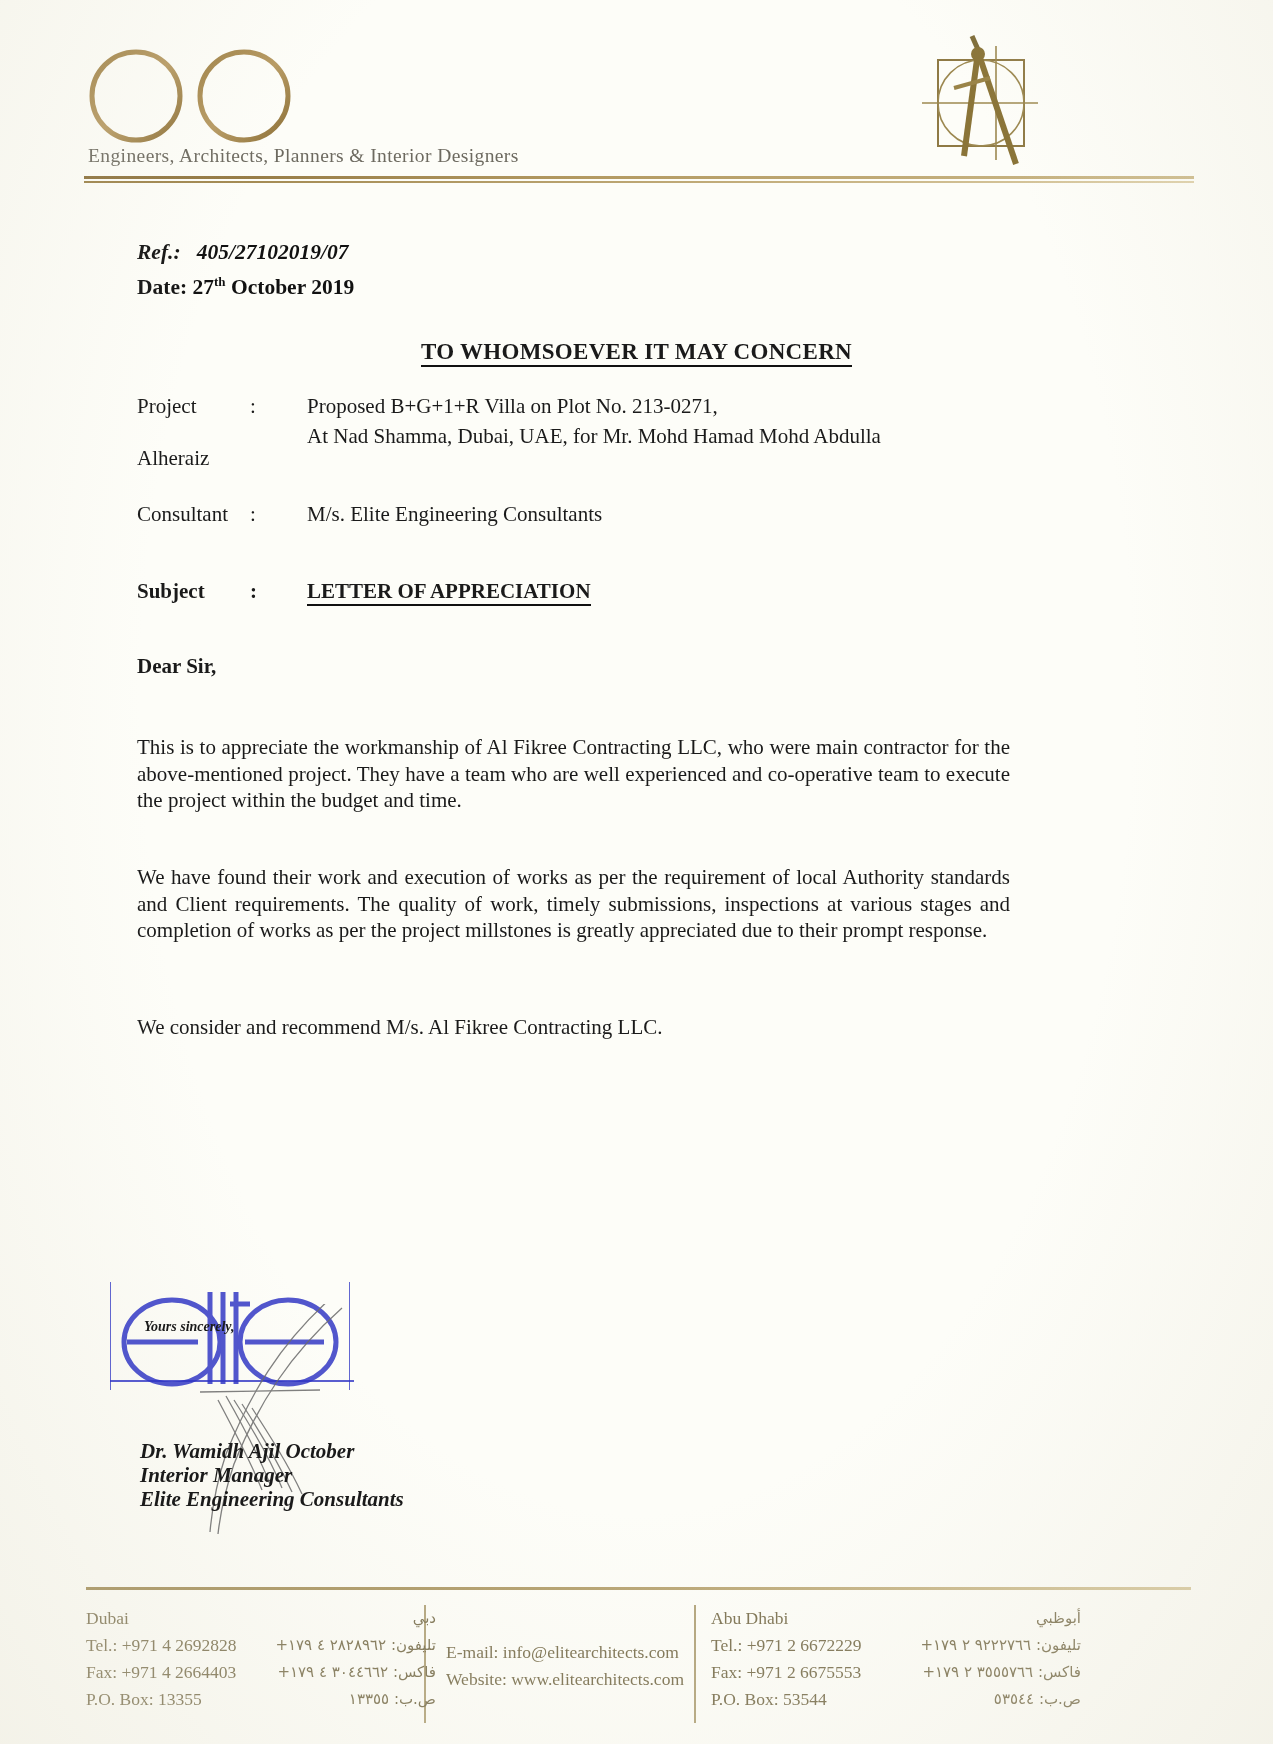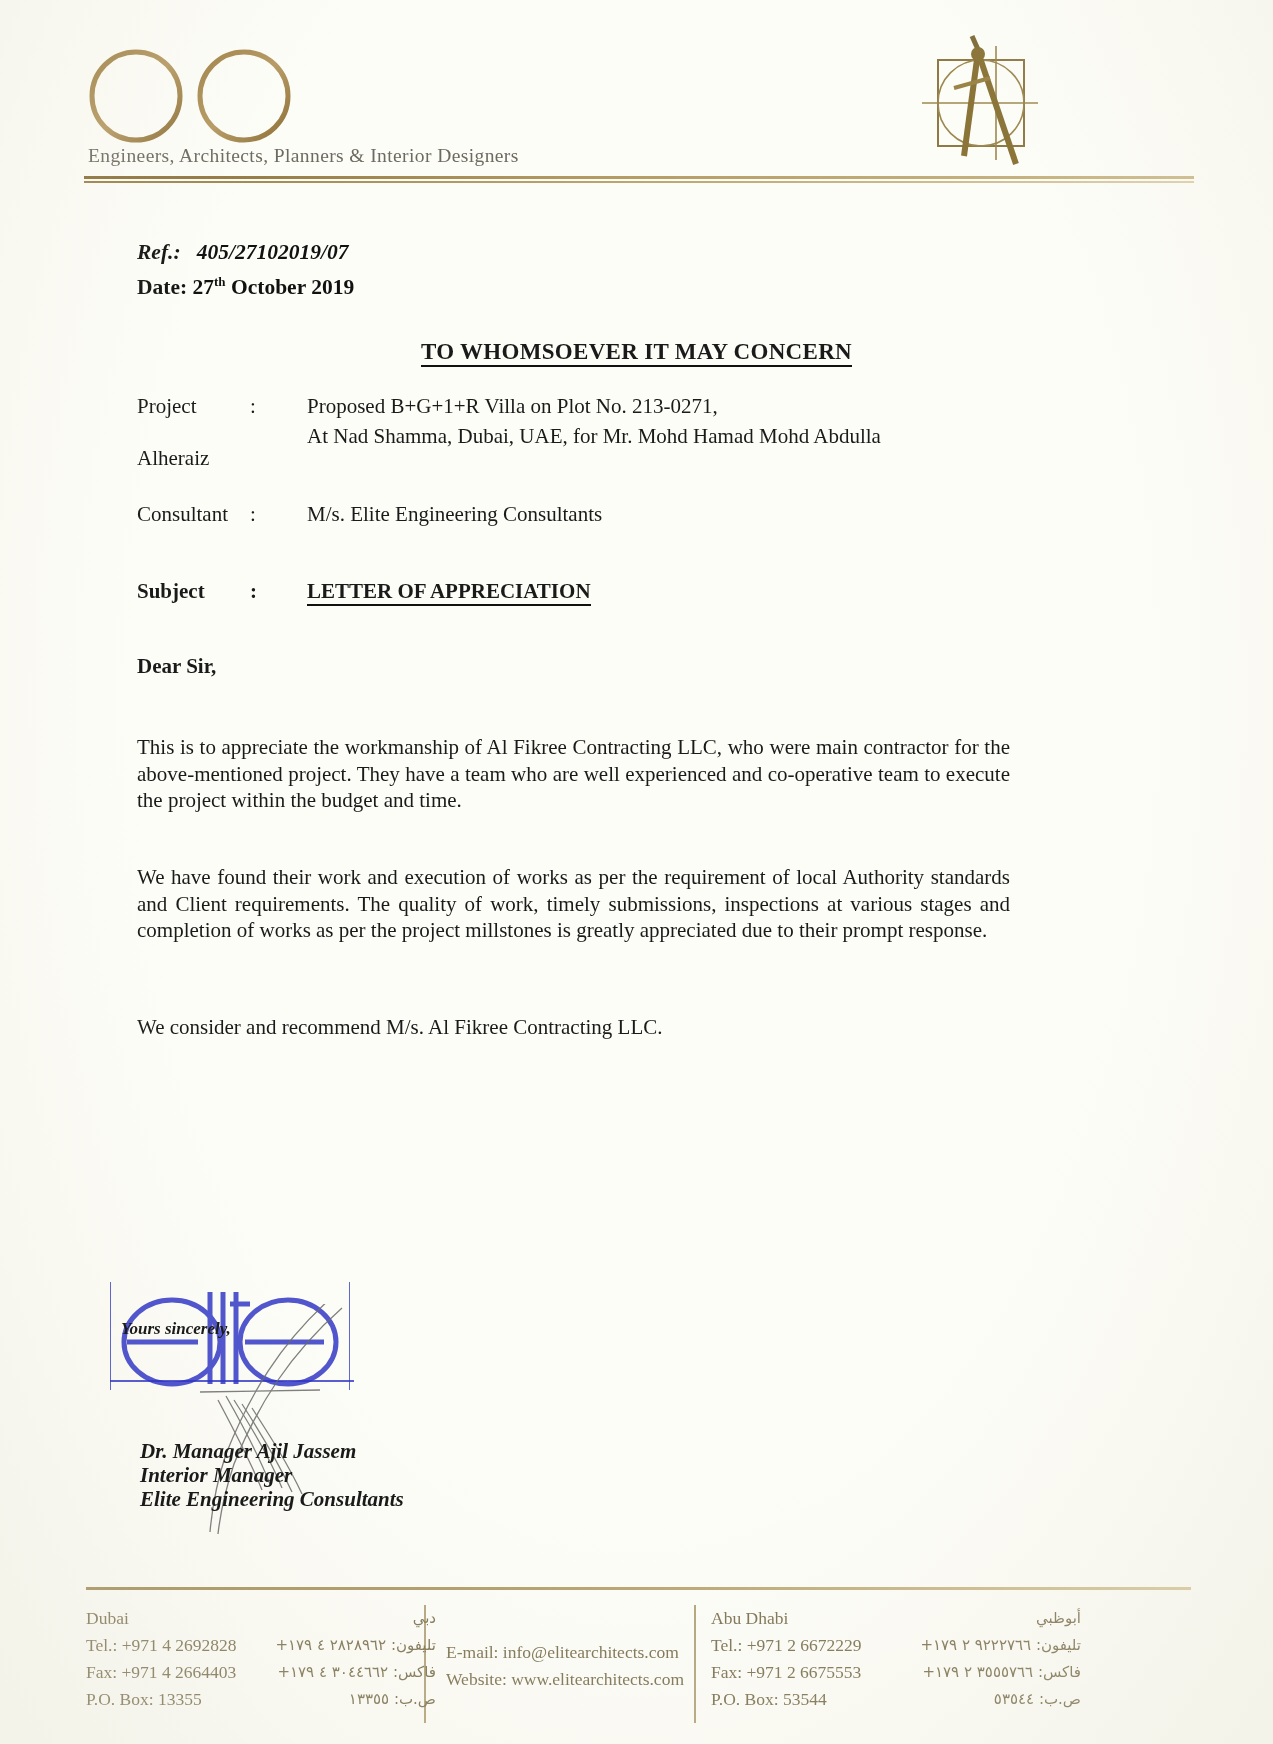--- a/index.html
+++ b/index.html
@@ -179,25 +179,25 @@
   
   .sig-area {
     position: absolute;
     left: 110px;
     top: 1088px;
     width: 520px;
     height: 250px;
   }
   .sig-closing {
     position: absolute;
-    left: 11px;
+    left: 34px;
     top: 35px;
     font-style: italic;
     font-weight: bold;
-    font-size: 17px;
+    font-size: 14px;
     z-index: 4;
   }
   .stamp {
     position: absolute;
     left: 0px;
     top: 0px;
     width: 250px;
     height: 110px;
     z-index: 3;
     opacity: 0.92;
@@ -435,21 +435,21 @@
             <path d="M104 96 C122 124, 140 154, 152 184"></path>
             <path d="M112 100 C130 128, 148 158, 162 188"></path>
             <path d="M122 104 C140 132, 158 160, 172 190"></path>
             <path d="M88 96 C104 126, 120 156, 132 186"></path>
             <path d="M70 88 L190 86"></path>
           </g>
         </svg>
       </div>
 
       <div class="signer">
-        <div>Dr. Manager Ajil Jassem</div>
+        <div>Dr. Wamidh Ajil October</div>
         <div>Interior Manager</div>
         <div>Elite Engineering Consultants</div>
       </div>
     </div>
   </div>
 
   <div class="footer">
     <div class="footer-rule-1"></div>
 
     <div class="footer-cols">

